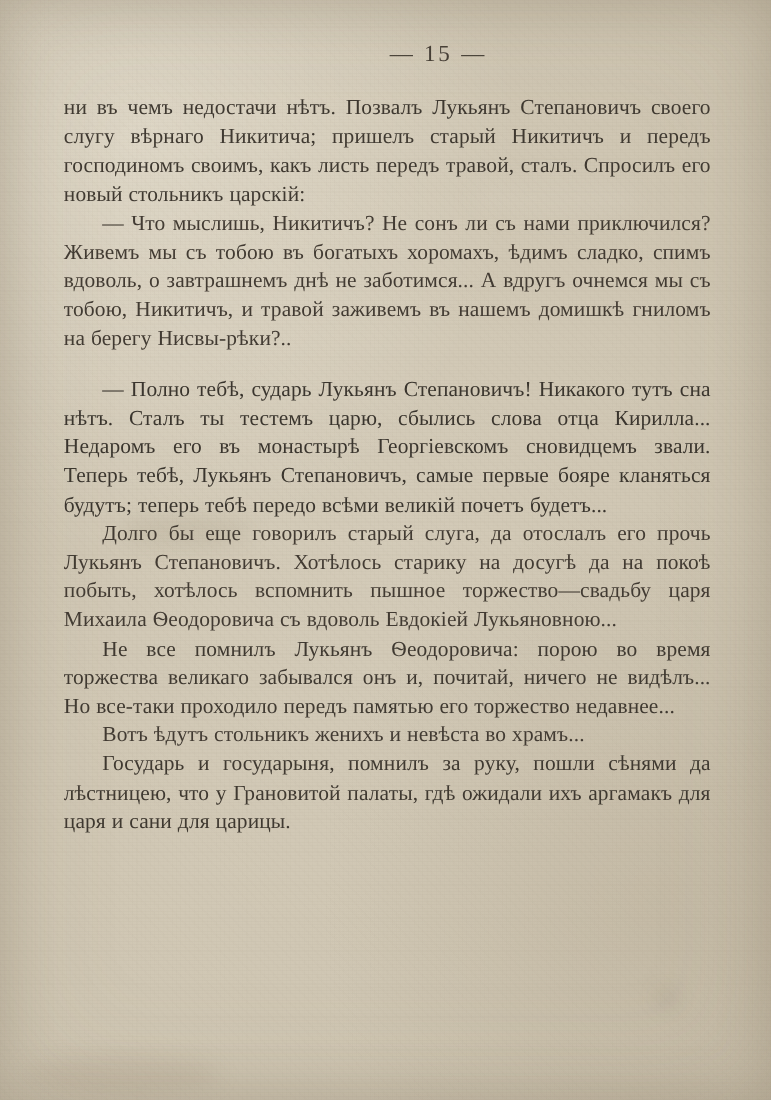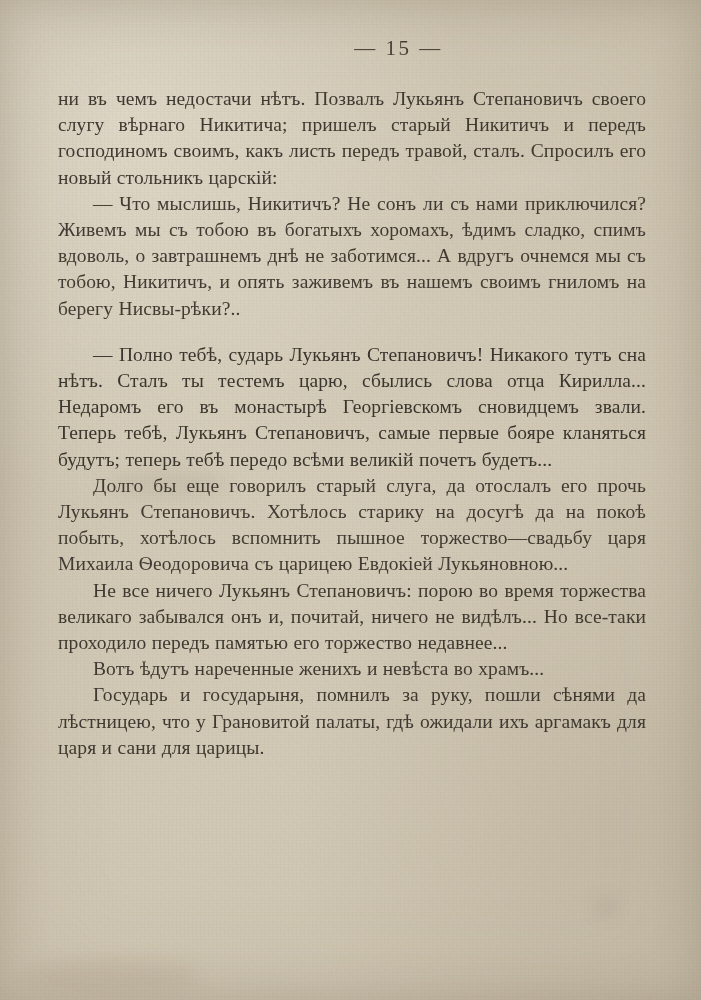--- a/index.html
+++ b/index.html
@@ -91,23 +91,23 @@
 
   <div class="blotch" style="left:598px; top:902px; width:16px; height:10px; background:rgba(110,98,78,0.30);"></div>
   <div class="blotch" style="left:108px; top:470px; width:120px; height:26px; background:rgba(160,148,126,0.22);"></div>
   <div class="blotch" style="left:430px; top:160px; width:150px; height:40px; background:rgba(215,208,192,0.26);"></div>
   <div class="blotch" style="left:20px; top:960px; width:180px; height:34px; background:rgba(158,146,124,0.18);"></div>
 
   <div class="folio">— 15 —</div>
 
   <div class="textblock">
     <p class="para ink-a">ни въ чемъ недостачи нѣтъ. Позвалъ Лукьянъ Степановичъ своего слугу вѣрнаго Никитича; пришелъ старый Никитичъ и передъ господиномъ своимъ, какъ листь передъ травой, сталъ. Спросилъ его новый стольникъ царскій:</p>
-    <p class="para indent ink-b">— Что мыслишь, Никитичъ? Не сонъ ли съ нами приключился? Живемъ мы съ тобою въ богатыхъ хоромахъ, ѣдимъ сладко, спимъ вдоволь, о завтрашнемъ днѣ не заботимся... А вдругъ очнемся мы съ тобою, Никитичъ, и опять заживемъ въ нашемъ своимъ гниломъ на берегу Нисвы-рѣки?..</p>
+    <p class="para indent ink-b">— Что мыслишь, Никитичъ? Не сонъ ли съ нами приключился? Живемъ мы съ тобою въ богатыхъ хоромахъ, ѣдимъ сладко, спимъ вдоволь, о завтрашнемъ днѣ не заботимся... А вдругъ очнемся мы съ тобою, Никитичъ, и травой заживемъ въ нашемъ домишкѣ гниломъ на берегу Нисвы-рѣки?..</p>
     <p class="para indent ink-c">— Полно тебѣ, сударь Лукьянъ Степановичъ! Никакого тутъ сна нѣтъ. Сталъ ты тестемъ царю, сбылись слова отца Кирилла... Недаромъ его въ монастырѣ Георгіевскомъ сновидцемъ звали. Теперь тебѣ, Лукьянъ Степановичъ, самые первые бояре кланяться будутъ; теперь тебѣ передо всѣми великій почетъ будетъ...</p>
-    <p class="para indent ink-b">Долго бы еще говорилъ старый слуга, да отослалъ его прочь Лукьянъ Степановичъ. Хотѣлось старику на досугѣ да на покоѣ побыть, хотѣлось вспомнить пышное торжество—свадьбу царя Михаила Ѳеодоровича съ царицею Евдокіей Лукьяновною...</p>
-    <p class="para indent ink-a">Не все ничего Лукьянъ Степановичъ: порою во время торжества великаго забывался онъ и, почитай, ничего не видѣлъ... Но все-таки проходило передъ памятью его торжество недавнее...</p>
-    <p class="para indent ink-b">Вотъ ѣдутъ нареченные женихъ и невѣста во храмъ...</p>
+    <p class="para indent ink-b">Долго бы еще говорилъ старый слуга, да отослалъ его прочь Лукьянъ Степановичъ. Хотѣлось старику на досугѣ да на покоѣ побыть, хотѣлось вспомнить пышное торжество—свадьбу царя Михаила Ѳеодоровича съ вдоволь Евдокіей Лукьяновною...</p>
+    <p class="para indent ink-a">Не все помнилъ Лукьянъ Ѳеодоровича: порою во время торжества великаго забывался онъ и, почитай, ничего не видѣлъ... Но все-таки проходило передъ памятью его торжество недавнее...</p>
+    <p class="para indent ink-b">Вотъ ѣдутъ стольникъ женихъ и невѣста во храмъ...</p>
     <p class="para indent ink-a">Государь и государыня, помнилъ за руку, пошли сѣнями да лѣстницею, что у Грановитой палаты, гдѣ ожидали ихъ аргамакъ для царя и сани для царицы.</p>
   </div>
 
   <div class="grain"></div>
   <div class="vignette"></div>
 </div>
 
 </body></html>

